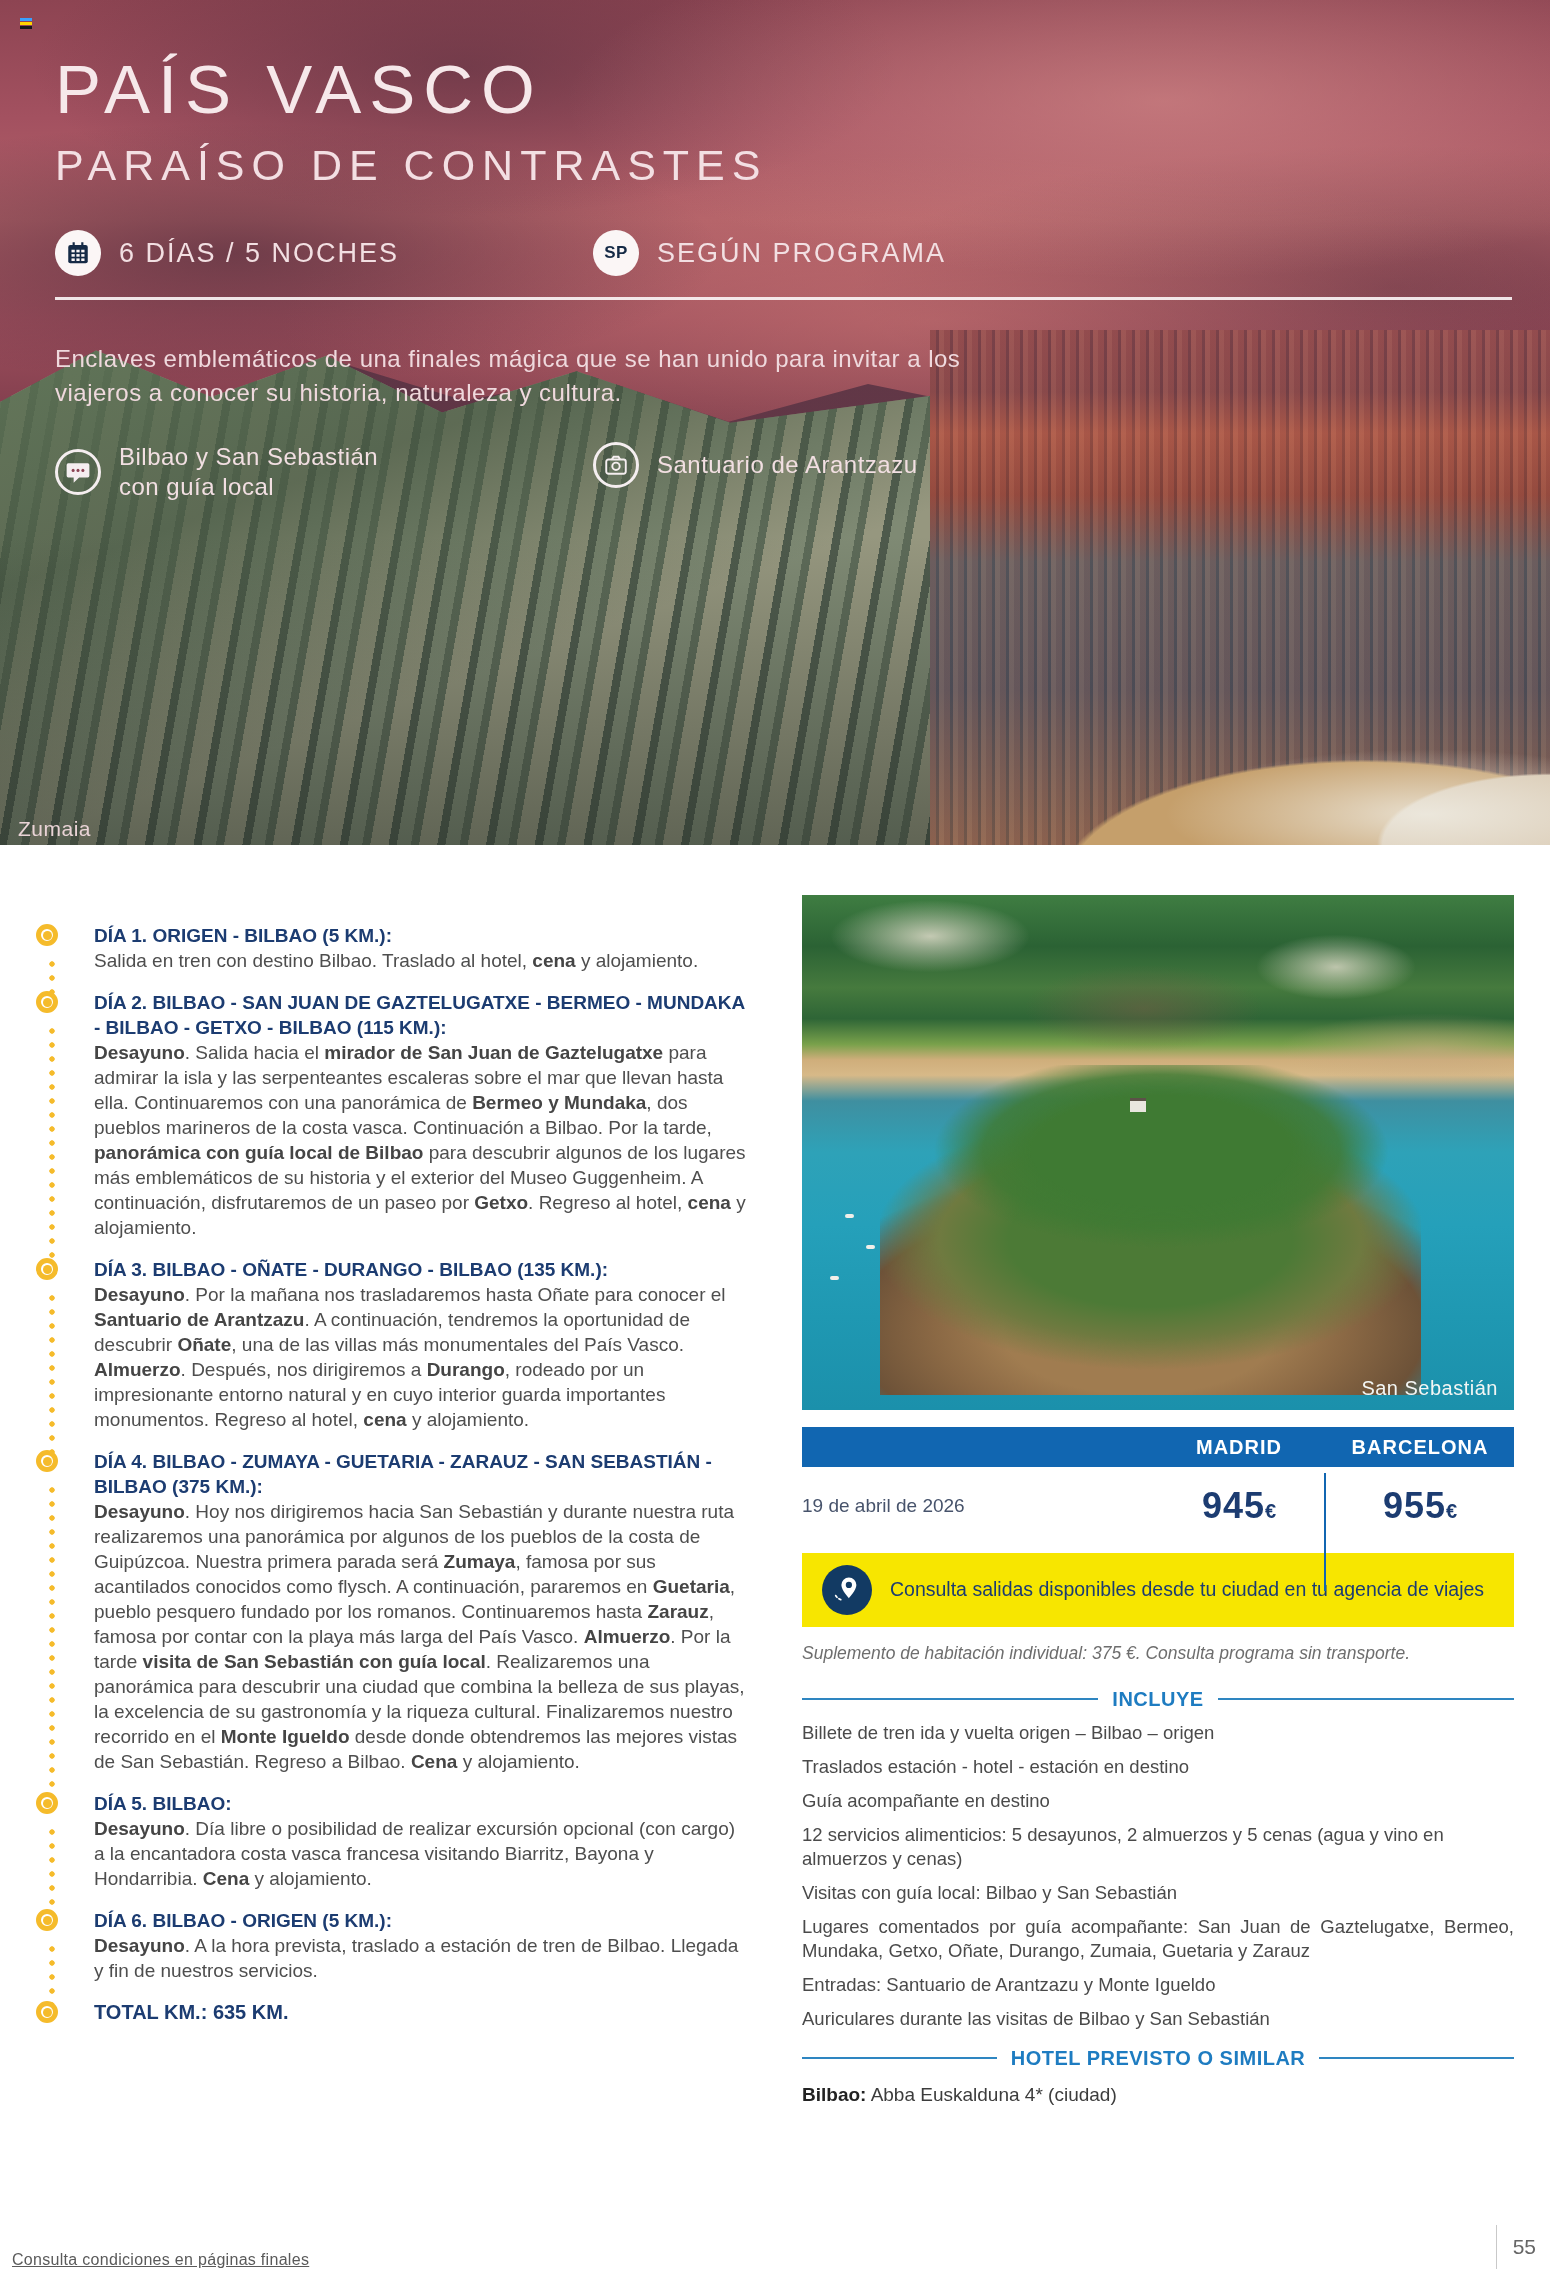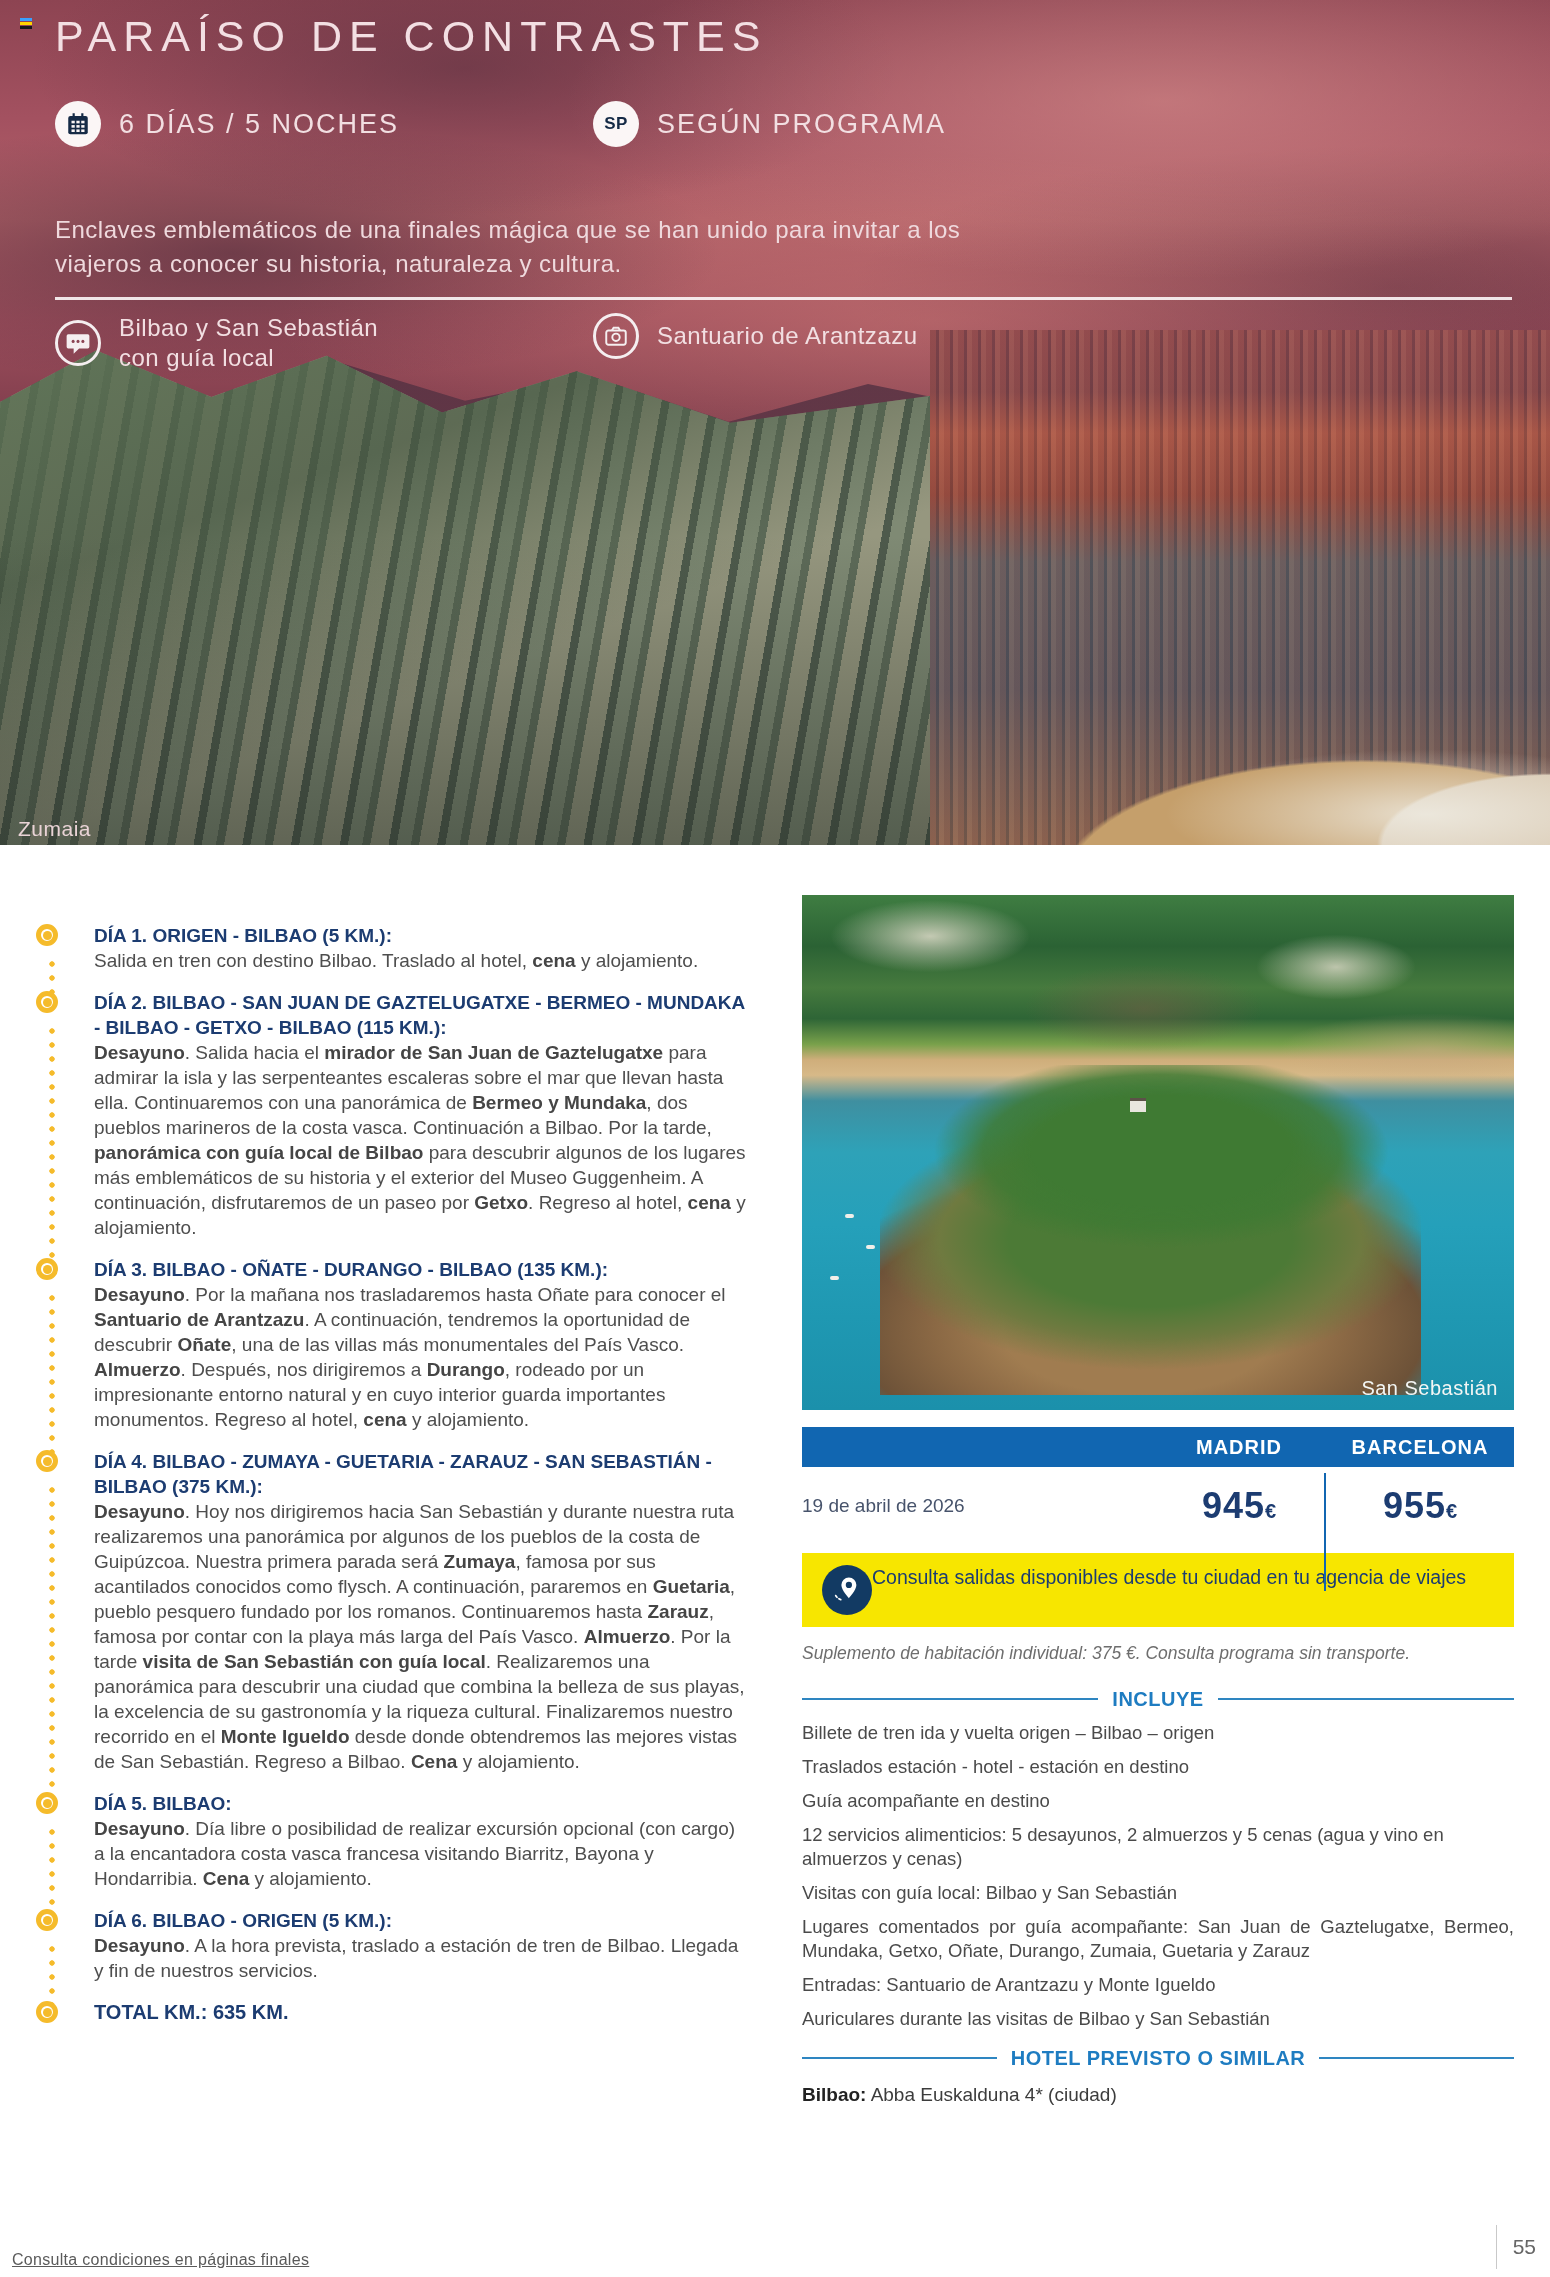--- a/index.html
+++ b/index.html
@@ -98,21 +98,21 @@
   .pt-col + .pt-col { width:188px; }
   .pt-row { display:flex; align-items:center; height:78px; }
   .pt-date { flex:1; font-size:19px; color:#47536b; }
   .pt-price { width:174px; text-align:center; color:#1c3c71; white-space:nowrap; }
   .pt-price + .pt-price { width:188px; }
   .pt-price b { font-size:36px; letter-spacing:1px; }
   .pt-price span { font-size:20px; font-weight:bold; }
   .pt-divider { position:absolute; right:188px; top:46px; height:118px; width:2px; background:#1166b1; }
 
   
-  .banner { display:flex; align-items:flex-start; margin-top:8px; padding:12px 14px 12px 20px; background:#f7e600; }
+  .banner { display:flex; align-items:center; gap:18px; margin-top:8px; padding:12px 14px 12px 20px; background:#f7e600; }
   .pin { width:50px; height:50px; border-radius:50%; background:#123a63; display:flex; align-items:center; justify-content:center; flex:0 0 50px; }
   .banner p { font-size:19.5px; line-height:1.3; color:#1c3c71; }
 
   .supplement { margin-top:15px; font-style:italic; font-size:17.5px; line-height:1.35; color:#6e6e6e; }
 
   .sec-title { display:flex; align-items:center; gap:14px; margin-top:22px; color:#1e7cc1; font-weight:bold; font-size:20px; letter-spacing:.5px; }
   .sec-title .rule { flex:1; height:2px; background:#2e86c1; }
 
   #includes { margin-top:10px; }
   #includes p { font-size:18.5px; line-height:24px; color:#4a4a4a; margin-bottom:10px; }
@@ -141,20 +141,21 @@
       <div class="cliffs"></div>
       <div class="coast"></div>
     </div>
     <div class="mini-logo">
         <i class="s1"></i>
         <i class="s2"></i>
         <i class="s3"></i>
       </div>
 
     <div class="hero-inner">
+      <h1 class="hero-title">PAÍS VASCO</h1>
       <h2 class="hero-subtitle">PARAÍSO DE CONTRASTES</h2>
 
       <div class="meta-row">
         <div class="meta hcol1">
           <span class="circle filled">
             <svg width="26" height="26" viewBox="0 0 24 24">
                 <path fill="#152a46" d="M7 2h2v3H7zM15 2h2v3h-2z"></path>
                 <rect x="3" y="4.5" width="18" height="17" rx="2" fill="#152a46"></rect>
                 <g fill="#fbf6f6">
                   <rect x="6" y="9" width="3" height="2.4"></rect>

